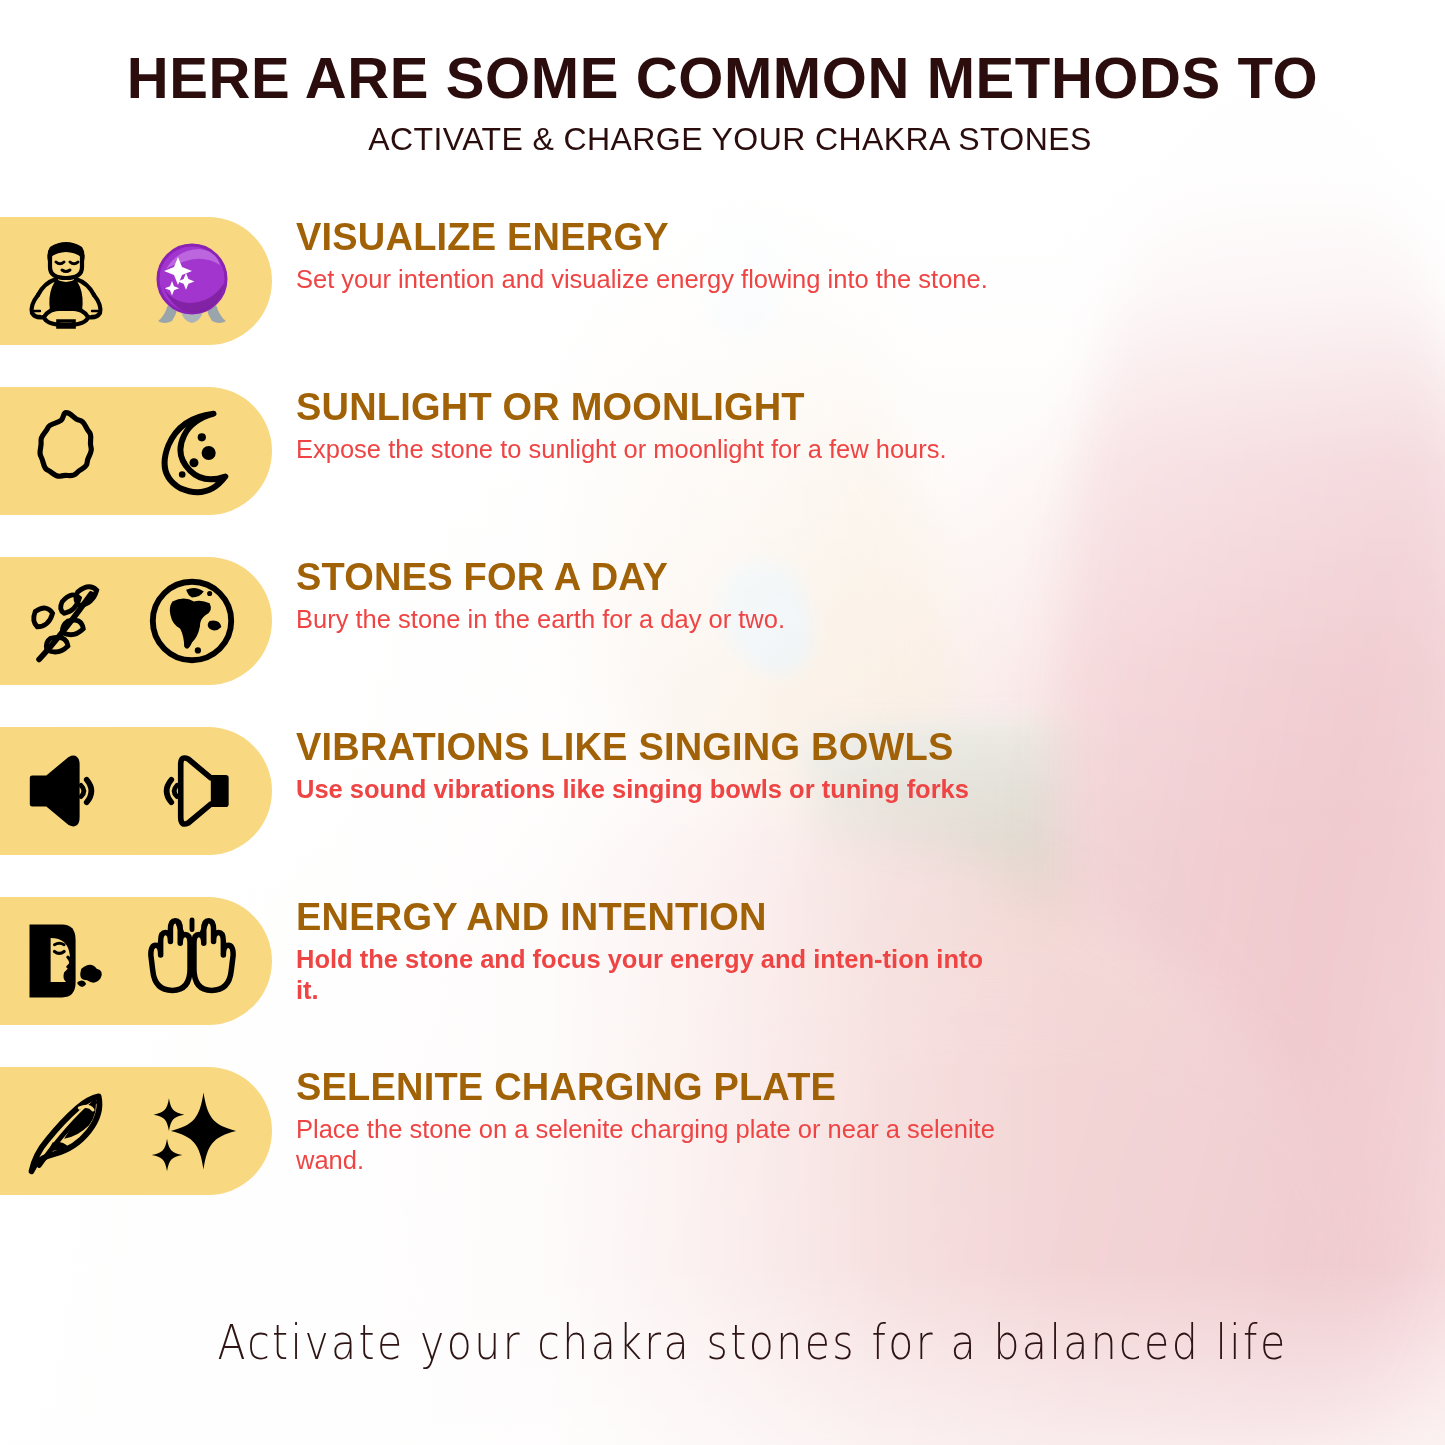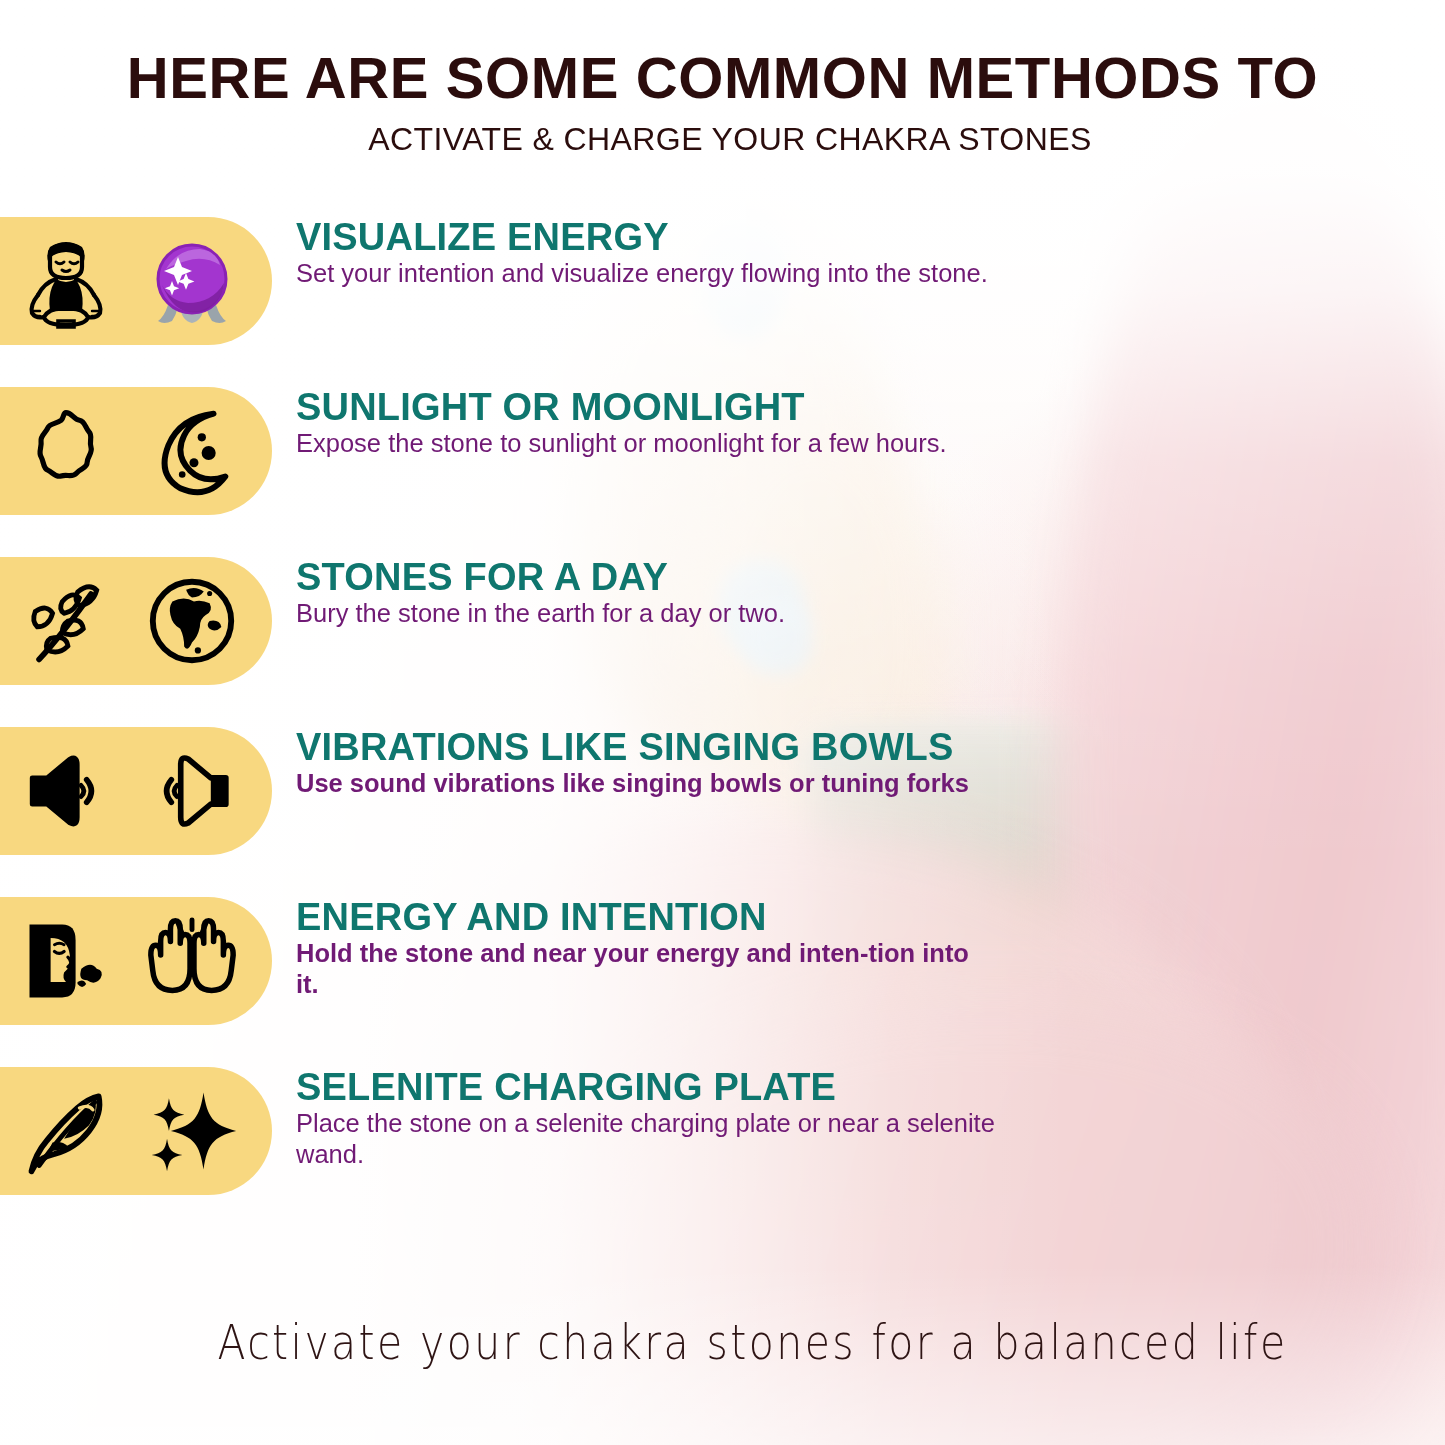--- a/index.html
+++ b/index.html
@@ -217,29 +217,30 @@
     left:296px;
     top:10px;
     width:1110px;
   }
   .method-title {
     font-family:"Liberation Sans", sans-serif;
     font-weight:bold;
     font-size:38px;
     line-height:1.08;
     letter-spacing:0.2px;
-    color:#0f766e;
+    color:#a16207;
     white-space:nowrap;
   }
   .method-desc {
+    margin-top:6px;
     font-family:"Liberation Sans", sans-serif;
     font-weight:400;
     font-size:25.5px;
     line-height:1.22;
-    color:#701a75;
+    color:#ef4444;
     max-width:700px;
   }
   .method-desc.wide { max-width:690px;font-weight:bold; }
 
   
   .tagline {
     position:absolute;
     left:0; right:0;
     top:1318px;
     text-align:center;
@@ -472,21 +473,21 @@
               <path d="M92 44 q0 -10 -5 -10 q-5 0 -5 10
                        l0 -14 q0 -9 -5 -9 q-5 0 -5 9
                        l0 -12 q0 -9 -5 -9 q-5 0 -5 9
                        l0 14 q0 -9 -5 -9 q-5 0 -5 9
                        v26 q0 22 18 22 q18 0 20 -20Z" fill="none" stroke="#000" stroke-width="5.6" stroke-linejoin="round"></path>
             </svg>
           </div>
         </div>
         <div class="method-text">
           <div class="method-title">ENERGY AND INTENTION</div>
-          <div class="method-desc wide">Hold the stone and near your energy and inten-tion into it.</div>
+          <div class="method-desc wide">Hold the stone and focus your energy and inten-tion into it.</div>
         </div>
       </div>
 
       <div class="method-row">
         <div class="icon-pill">
           <div class="icon-slot">
             <svg width="96" height="96" viewBox="0 0 100 100">
 
               <path d="M84 14 Q88 32 74 50 Q60 68 38 74 Q20 78 14 92
                        Q18 74 30 60 Q46 40 62 26 Q74 16 84 14Z" fill="none" stroke="#000" stroke-width="6" stroke-linejoin="round"></path>

